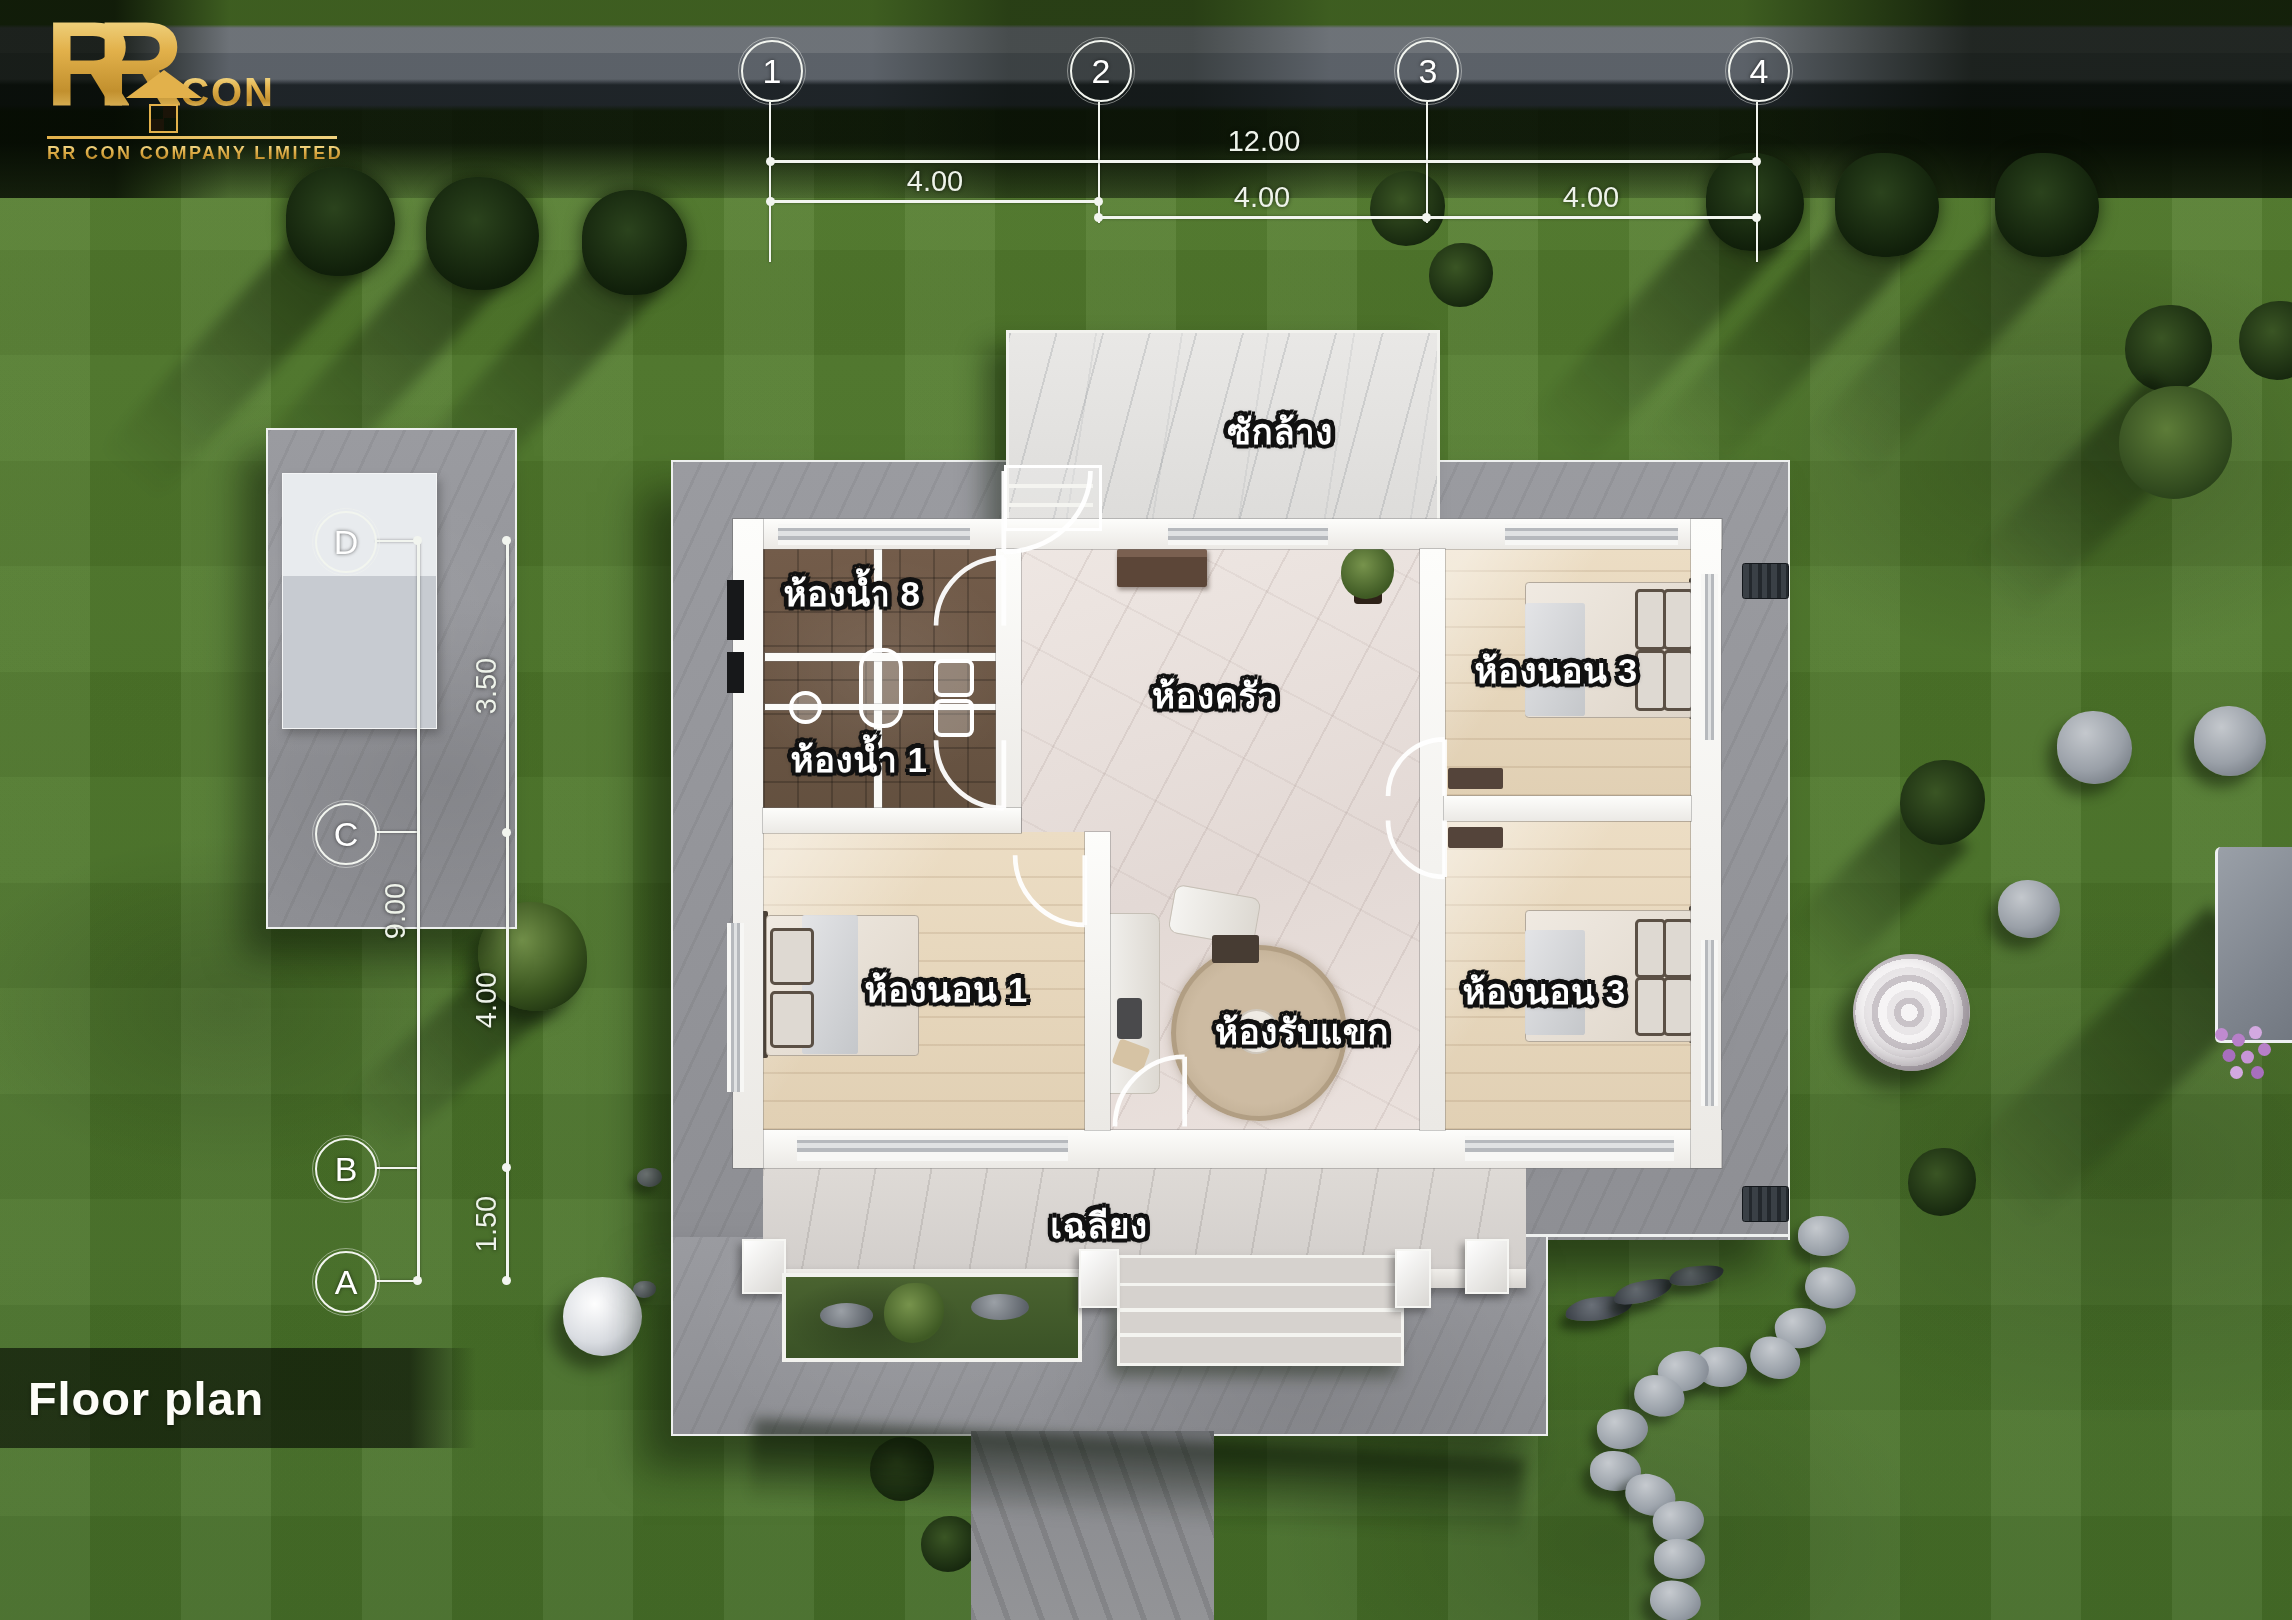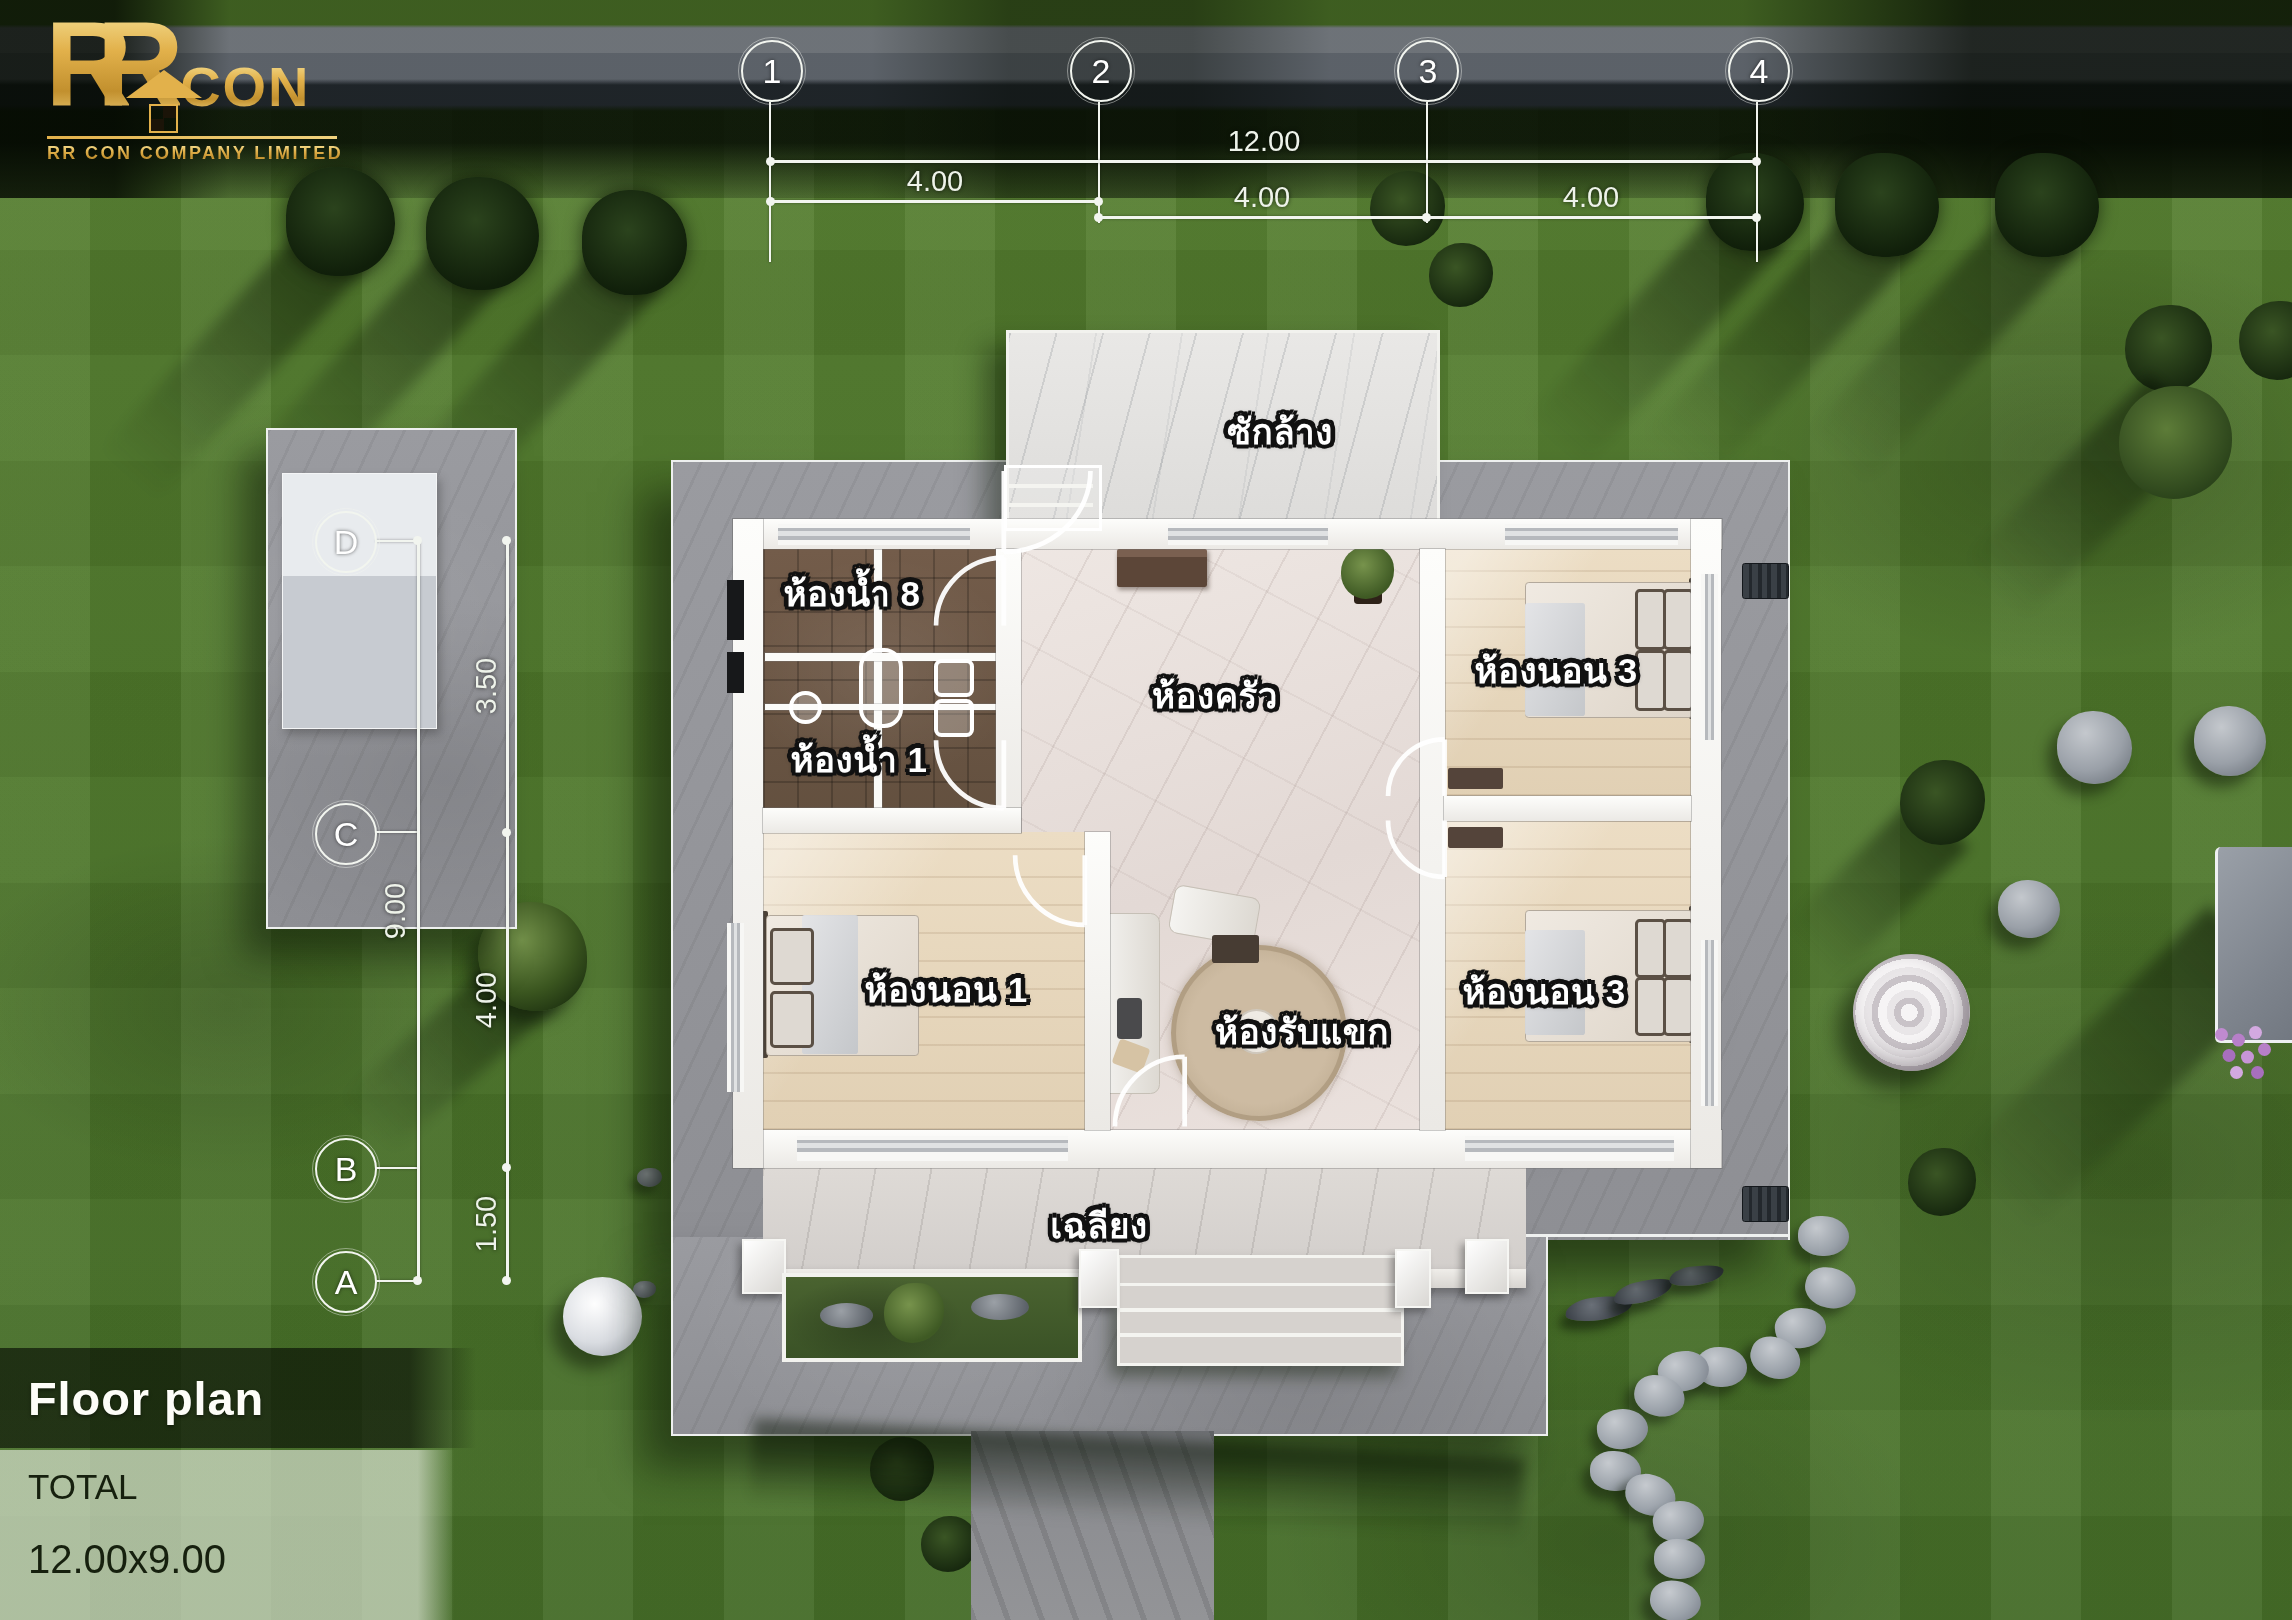--- a/index.html
+++ b/index.html
@@ -136,21 +136,21 @@
     outline:1.9px solid rgba(242,245,239,.45);outline-offset:2.8px;z-index:40;
     display:flex;align-items:center;justify-content:center;
     font-size:34px;color:#fff;text-shadow:0 0 3.8px rgba(0,0,0,.6);}
 
   
   .gold{background:linear-gradient(180deg,#f7e49a 5%,#e2b14b 40%,#c2902e 70%,#f0d27e 95%);
     -webkit-background-clip:text;background-clip:text;color:transparent;}
   .logo-wrap{position:absolute;left:45px;top:17px;width:339px;height:141px;z-index:60;}
   .logo-letters{position:absolute;left:0;top:-13px;font-weight:800;letter-spacing:-3.8px;}
   .logo-r{font-size:121px;line-height:1;}
-  .logo-con{font-size:56px;letter-spacing:1.9px;font-weight:800;}
+  .logo-con{font-size:40px;letter-spacing:1.9px;font-weight:800;}
   .logo-roof{position:absolute;width:0;height:0;border-left:38px solid transparent;
     border-right:38px solid transparent;border-bottom:28px solid #e2b14b;z-index:61;}
   .logo-windows{position:absolute;width:24.5px;height:24.5px;z-index:62;
     background:conic-gradient(#1b1408 0 25%, transparent 0 50%, #1b1408 0 75%, transparent 0);
     outline:2.8px solid #e2b14b;}
   .logo-line{position:absolute;background:linear-gradient(90deg,#e2b14b,#f0d27e);height:2.8px;}
   .logo-company{position:absolute;font-size:18px;font-weight:700;letter-spacing:2.4px;white-space:nowrap;}
   .band-dark{position:absolute;left:0;top:1348px;width:476px;height:100px;z-index:55;
     background:linear-gradient(90deg, rgba(8,14,4,.66) 0 86%, rgba(8,14,4,0));}
   .band-lite{position:absolute;left:0;top:1450px;width:454px;height:170px;z-index:55;
@@ -421,19 +421,15 @@
     </div>
     <div class="logo-roof" style="left:81px;top:53px;"></div>
     <div class="logo-windows" style="left:106px;top:89px;"></div>
     <div class="logo-line" style="left:1.9px;top:119px;width:290px;"></div>
     <div class="logo-company gold" style="left:1.9px;top:126px;">RR CON COMPANY LIMITED</div>
   </div>
 
   <div class="band-dark">
     <div class="title">Floor plan</div>
   </div>
-  <div class="band-lite">
-    <div class="total-label">TOTAL</div>
-    <div class="total-value">12.00x9.00</div>
-  </div>
 
 </div>
 
 
 </body></html>

